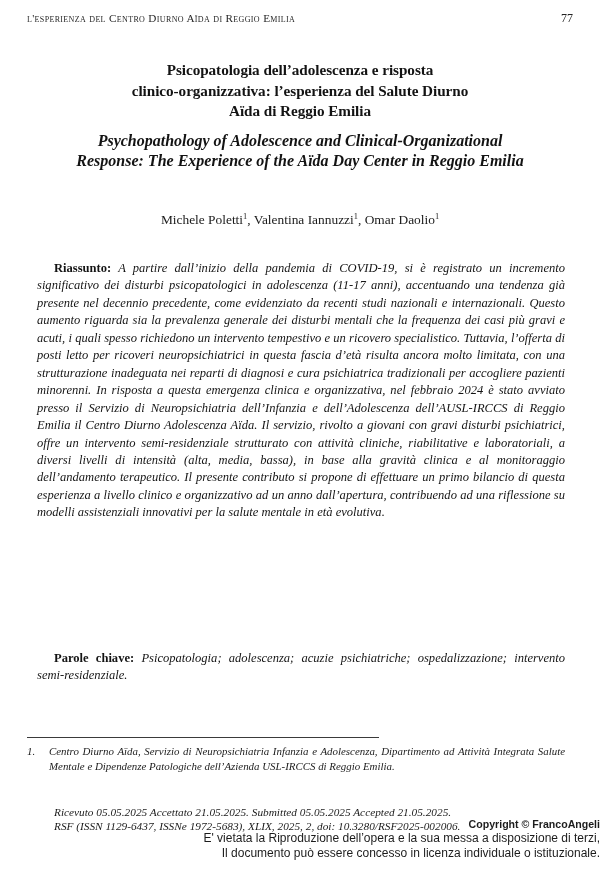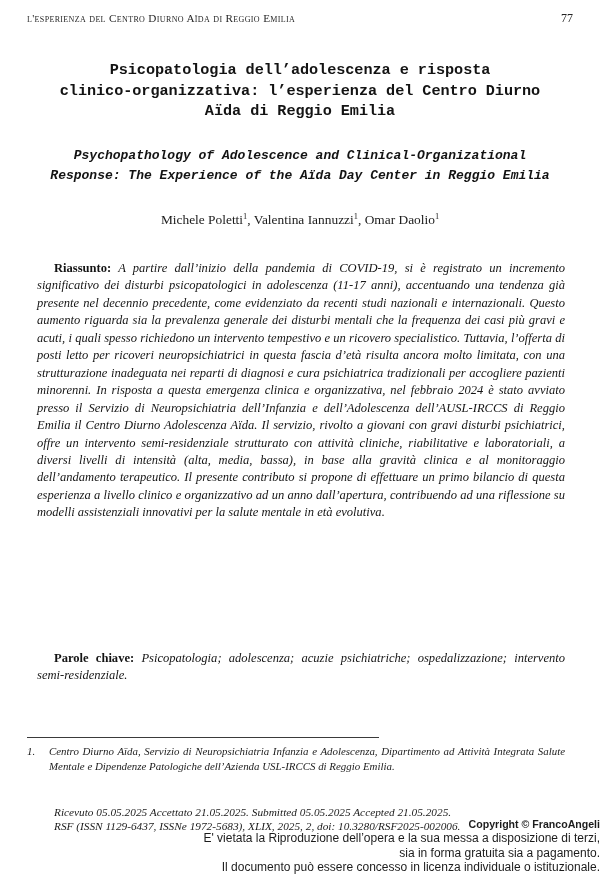--- a/index.html
+++ b/index.html
@@ -48,33 +48,32 @@
     font-variant: normal;
   }
 
   
   .title-block {
     position: absolute;
     top: 60px;
     left: 48px;
     right: 48px;
     text-align: center;
-    font-family: Liberation Mono, monospace;
   }
   .doc-title {
     font-size: 15.2px;
     font-weight: bold;
     line-height: 20.5px;
     margin: 0;
     color: #131313;
     letter-spacing: -0.05px;
   }
   .doc-subtitle {
-    margin: 24px 0 0 0;
-    font-size: 13px;
+    margin: 9px 0 0 0;
+    font-size: 16px;
     font-weight: bold;
     font-style: italic;
     line-height: 20px;
     color: #131313;
   }
   .subtitle-wide {
     display: block;
     margin-left: -18px;
     margin-right: -18px;
   }
@@ -208,21 +207,21 @@
 <div class="page">
 
   <div class="running-head">
     <span class="running-head-title">l'esperienza del Centro Diurno Aïda di Reggio Emilia</span>
     <span class="running-head-page">77</span>
   </div>
 
   <div class="title-block">
     <h1 class="doc-title">
       <span>Psicopatologia dell’adolescenza e risposta</span><br>
-      <span>clinico-organizzativa: l’esperienza del Centro Diurno</span><br>
+      <span>clinico-organizzativa: l’esperienza del Salute Diurno</span><br>
       <span>Aïda di Reggio Emilia</span>
     </h1>
     <h2 class="doc-subtitle">
       <span>Psychopathology of Adolescence and Clinical-Organizational</span><br>
       <span class="subtitle-wide">Response: The Experience of the Aïda Day Center in Reggio Emilia</span>
     </h2>
   </div>
 
   <div class="authors">
     <span>Michele Poletti</span><sup>1</sup><span>, </span><span>Valentina Iannuzzi</span><sup>1</sup><span>, </span><span>Omar Daolio</span><sup>1</sup>
@@ -240,17 +239,16 @@
   </div>
 
   <div class="journal-meta">
     <div>Ricevuto 05.05.2025 Accettato 21.05.2025. Submitted 05.05.2025 Accepted 21.05.2025.</div>
     <div>RSF (ISSN 1129-6437, ISSNe 1972-5683), XLIX, 2025, 2, doi: 10.3280/RSF2025-002006.</div>
   </div>
 
   <div class="watermark">
     <div class="watermark-title">Copyright © FrancoAngeli</div>
     <div class="watermark-line">E' vietata la Riproduzione dell’opera e la sua messa a disposizione di terzi,</div>
-    <div class="watermark-line">sia in forma gratuita sia a pagamento.</div>
     <div class="watermark-line">Il documento può essere concesso in licenza individuale o istituzionale.</div>
   </div>
 
 </div>
 
 </body></html>

